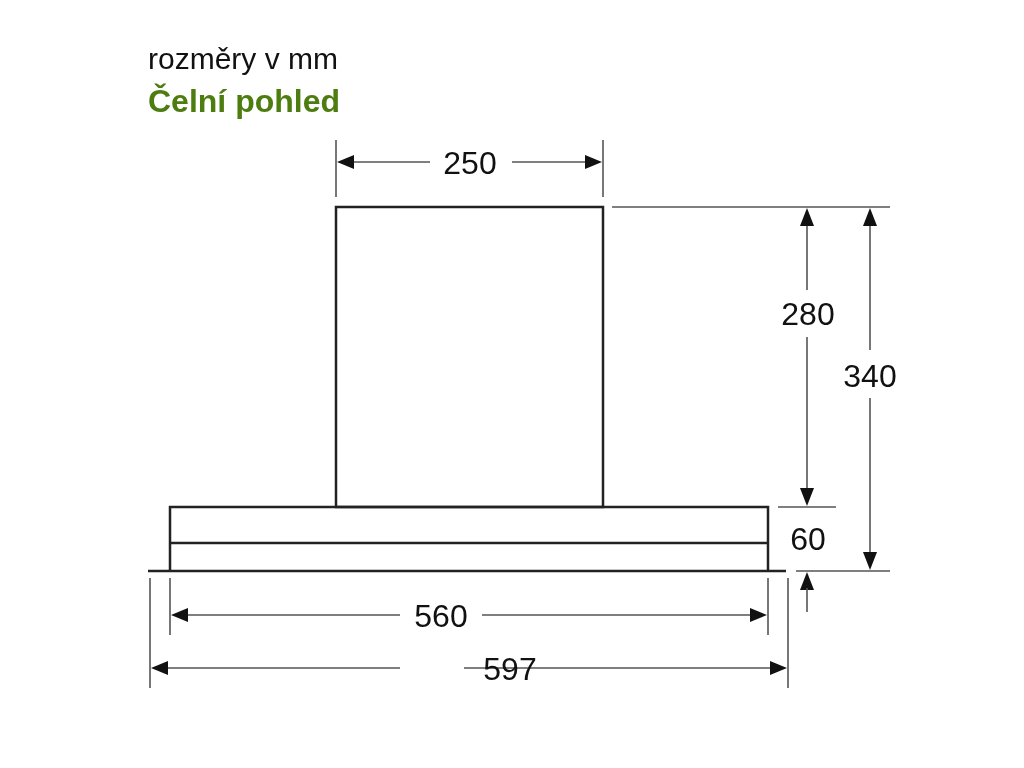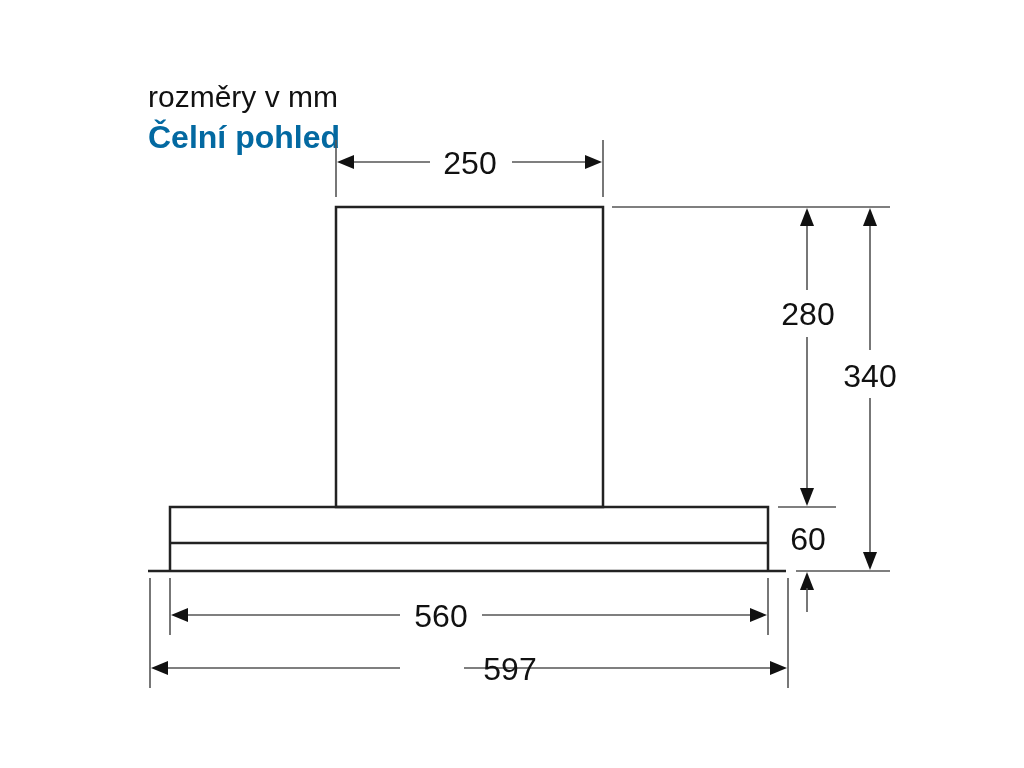--- a/index.html
+++ b/index.html
@@ -1,18 +1,18 @@
 <!DOCTYPE html>
 <html><head>
 <meta charset="utf-8">
 <style>
   html, body { margin: 0; padding: 0; background: #ffffff; }
   body { width: 1024px; height: 768px; position: relative; overflow: hidden; font-family: "Liberation Sans", sans-serif; }
-  .title-units { position: absolute; left: 148px; top: 42px; font-size: 30px; color: #111; margin-top: 38px; }
-  .title-view { position: absolute; left: 148px; top: 83px; font-size: 32px; font-weight: bold; color: #0369a1; margin-top: 36px; }
+  .title-units { position: absolute; left: 148px; top: 42px; font-size: 30px; color: #111; }
+  .title-view { position: absolute; left: 148px; top: 83px; font-size: 32px; font-weight: bold; color: #4d7c0f; }
   svg { position: absolute; left: 0; top: 0; }
   .dim-text { font-family: "Liberation Sans", sans-serif; font-size: 32px; fill: #111; }
   .outline { stroke: #222; stroke-width: 2.5; fill: none; }
   .dimline { stroke: #555; stroke-width: 1.6; fill: none; }
   .arrow { fill: #111; }
 </style>
 </head>
 <body>
 
 <div class="title-units">rozměry v mm</div>

